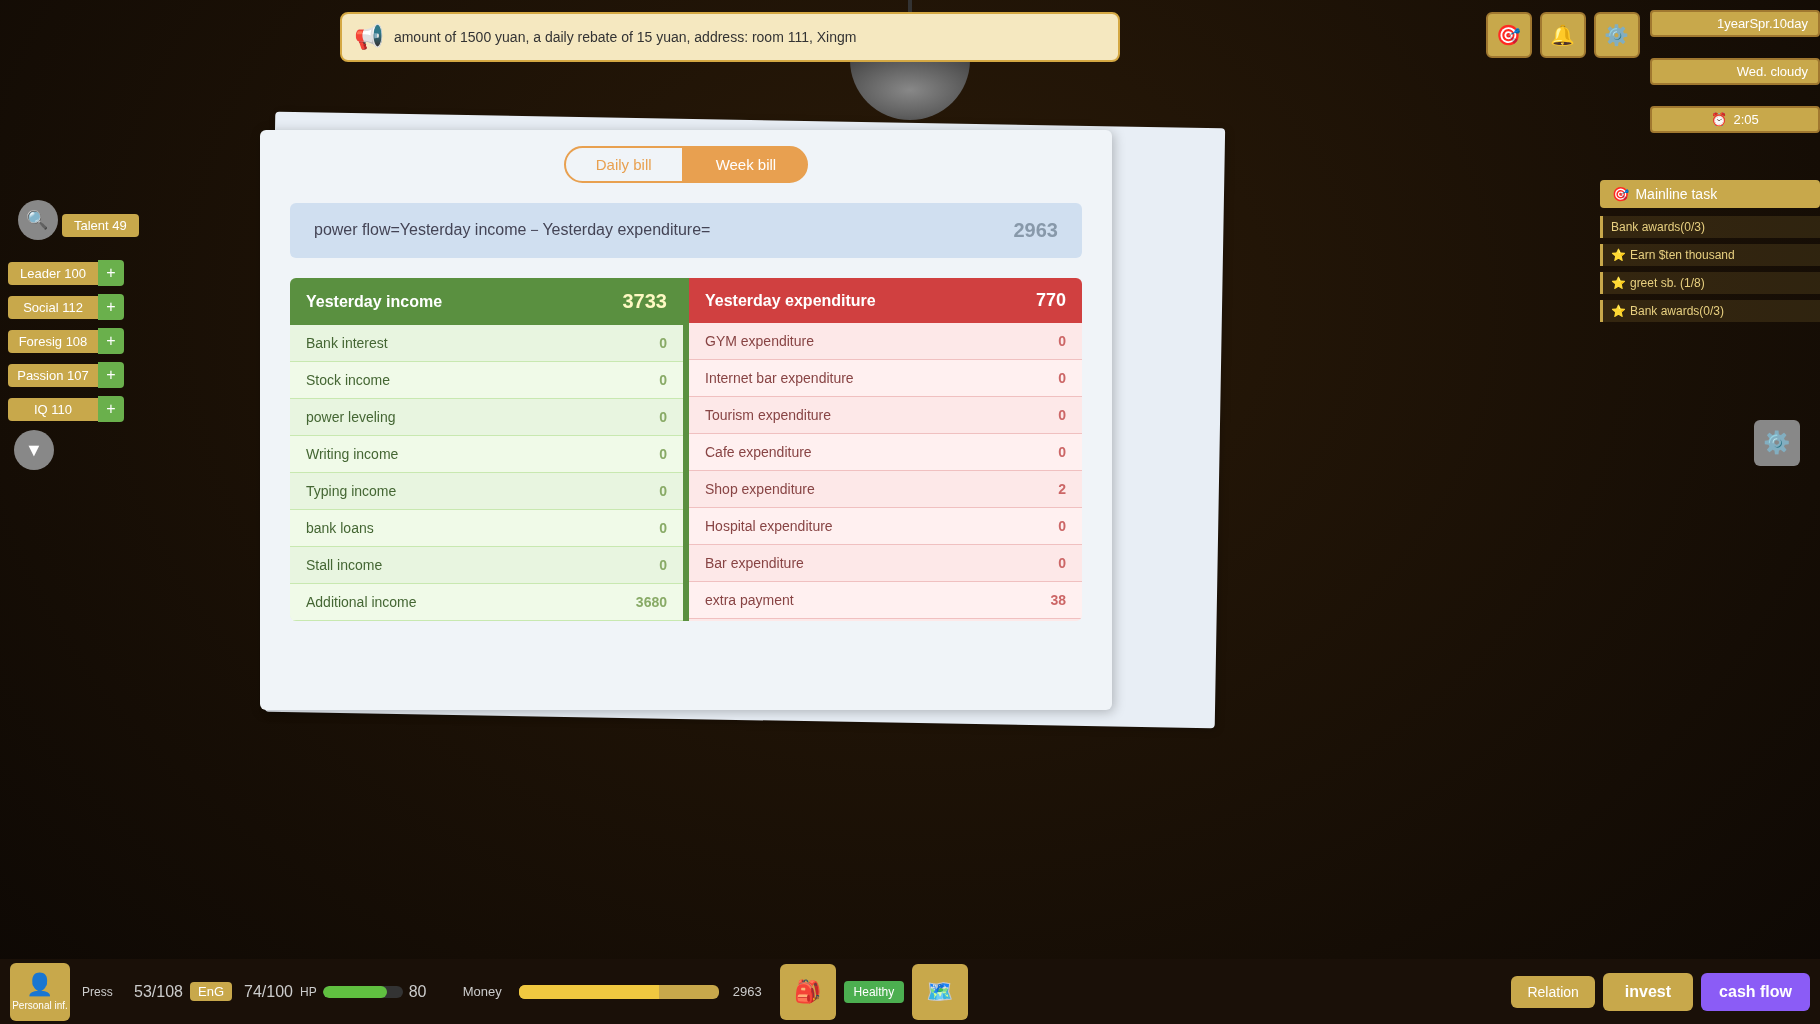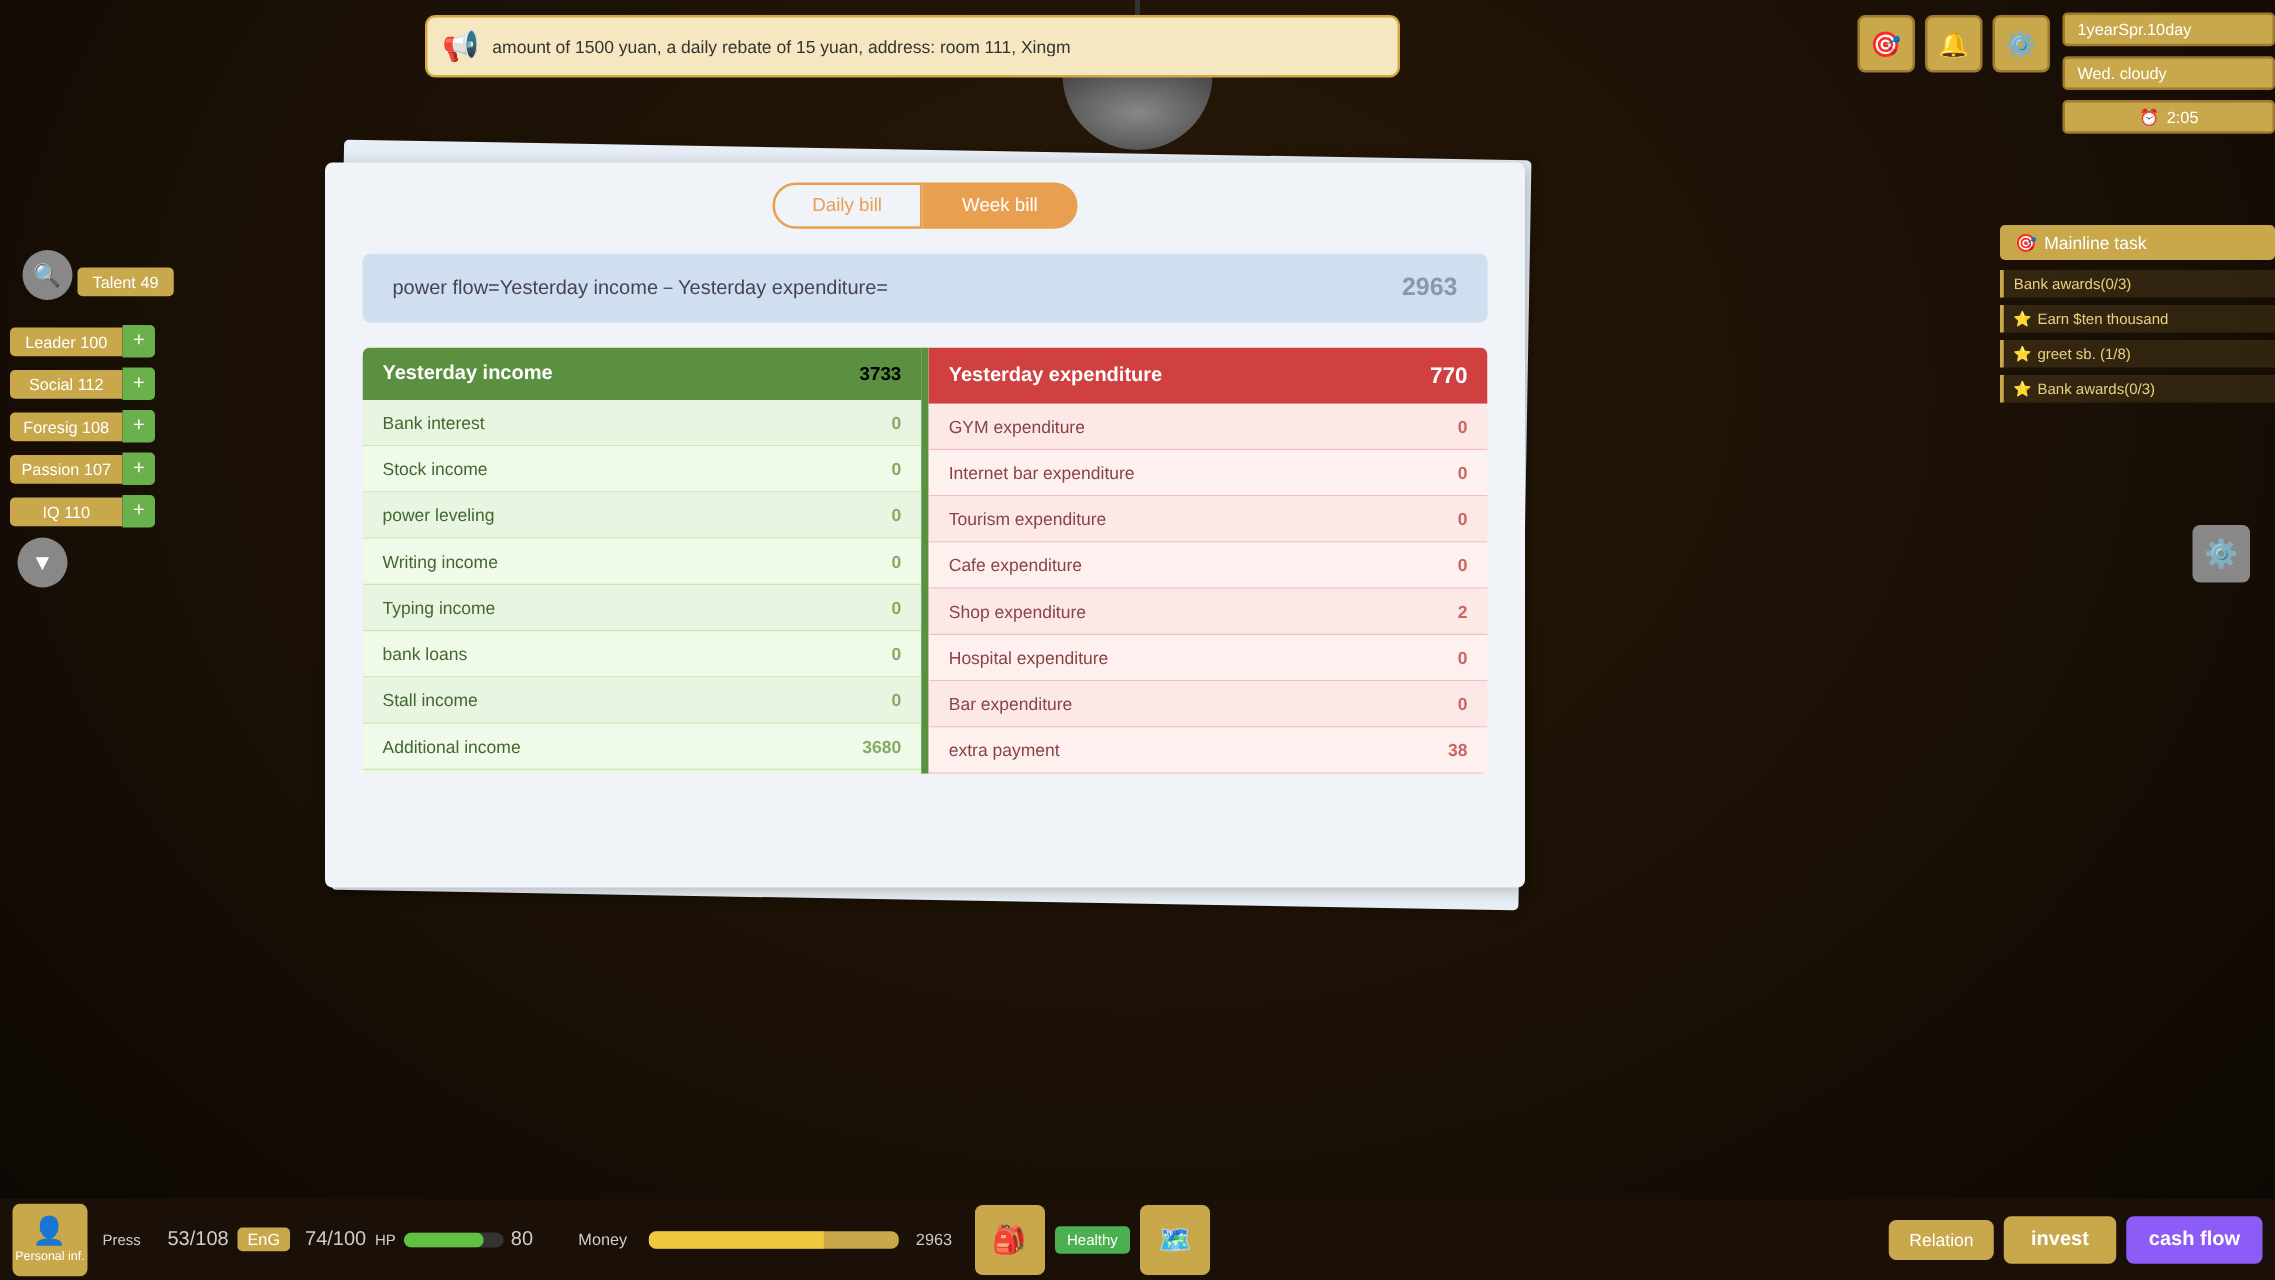--- a/index.html
+++ b/index.html
@@ -76,22 +76,22 @@
       width: 170px;
       z-index: 100;
     }
     .date-row {
       background: #c8a84b;
       border: 2px solid #a07830;
       border-radius: 4px;
       padding: 4px 10px;
       font-size: 13px;
       color: #fff;
-      margin-bottom: 8px;
-      text-align: left;
+      margin-bottom: 21px;
+      text-align: right;
     }
     .time-row {
       background: #c8a84b;
       border: 2px solid #a07830;
       border-radius: 4px;
       padding: 4px 10px;
       font-size: 13px;
       color: #fff;
       display: flex;
       align-items: center;
@@ -257,21 +257,21 @@
       width: 950px;
       height: 600px;
       background: #e8eef5;
       border-radius: 4px;
       transform: rotate(1deg);
       z-index: 1;
       box-shadow: 2px 2px 8px rgba(0,0,0,0.2);
     }
     .paper-main {
       position: relative;
-      width: 960px;
+      width: 852px;
       min-height: 580px;
       background: #f0f4f8;
       border-radius: 6px;
       z-index: 2;
       padding: 16px 30px 30px 30px;
       box-shadow: 2px 2px 12px rgba(0,0,0,0.25);
     }
 
     
     .tab-row {
@@ -337,22 +337,22 @@
       display: flex;
       align-items: center;
       justify-content: space-between;
     }
     .income-header-text {
       color: #fff;
       font-size: 16px;
       font-weight: bold;
     }
     .income-header-value {
-      color: #000000;
-      font-size: 15px;
+      color: #fef9c3;
+      font-size: 20px;
       font-weight: bold;
     }
     .income-row {
       display: flex;
       align-items: center;
       justify-content: space-between;
       padding: 10px 16px;
       border-bottom: 1px solid #c8e8b0;
       background: #e8f5e0;
     }

